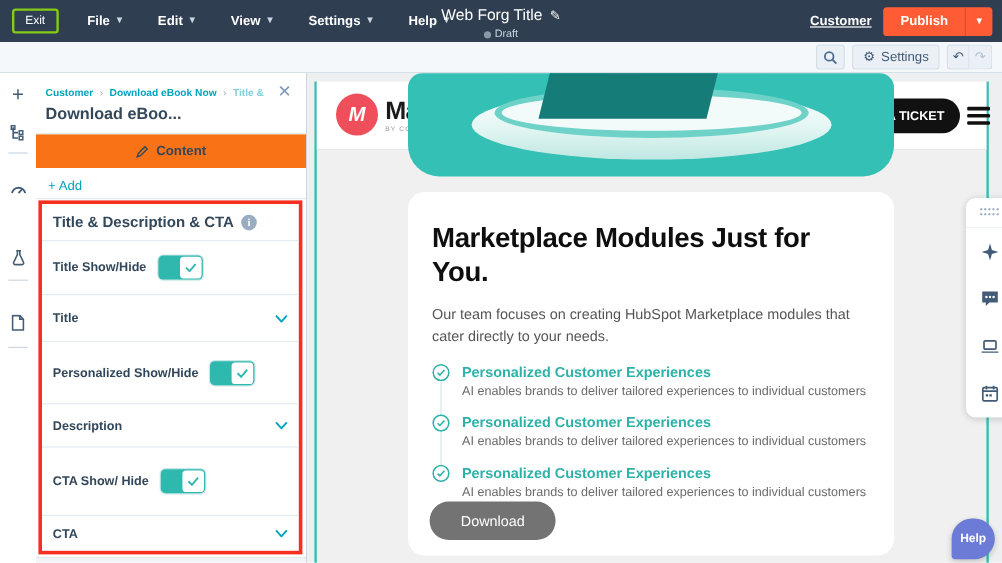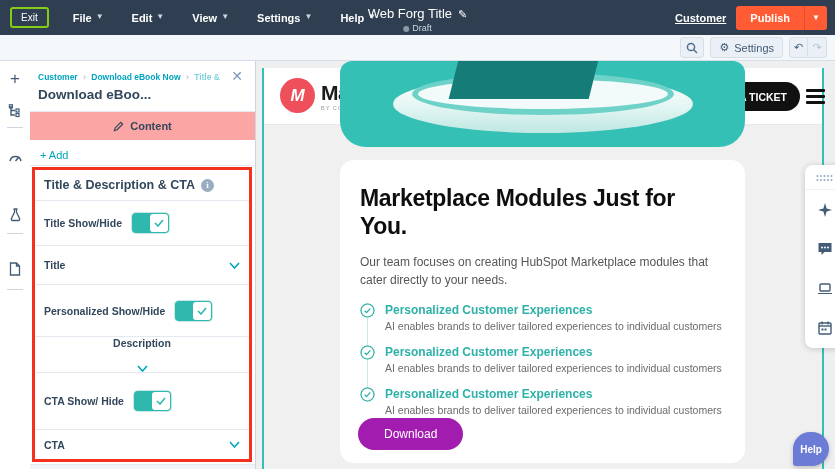--- a/index.html
+++ b/index.html
@@ -67,21 +67,21 @@
   .crumb.last { color:#7fd1de; cursor:default; }
   .panel-close { position:absolute; right:12px; top:8px; color:#7c98b6; font-size:14px;
     cursor:pointer; line-height:1; }
   .panel-title { position:absolute; left:8px; top:26px; font-size:13.5px; font-weight:bold;
     color:#33475b; }
   .tabs { position:absolute; left:0; top:50px; width:225px; height:29px; display:flex;
     background:#eaf0f6; border-top:1px solid #e5eaf0; }
   .tab { flex:1; display:flex; align-items:center; justify-content:center; gap:6px;
     font-size:11px; font-weight:bold; color:#33475b; cursor:pointer;
     border-bottom:1px solid #d6dfe8; }
-  .tab.active { background:#fca5a5; border-bottom:none; }
+  .tab.active { background:#f97316; border-bottom:none; }
   .tab-icon { width:11px; height:11px; }
   .add-link { position:absolute; left:10px; top:88px; color:#00a4bd; font-size:11px;
     font-weight:normal; cursor:pointer; }
   .panel-div { position:absolute; left:0; top:104px; width:225px; height:1px;
     background:#e5eaf0; }
 
   .red-box { position:absolute; left:2px; top:106px; width:220px; height:295px;
     border:3px solid #f5301e; background:#fff; display:flex; flex-direction:column;justify-content:space-between; }
   .sec-row { border-bottom:1px solid #e5eaf0; display:flex; align-items:center;
     padding:0 9px; }
@@ -148,21 +148,21 @@
     max-width:350px; cursor:pointer; }
   .features { position:relative; margin-top:14px; }
   .feat-line { position:absolute; left:7px; top:12px; bottom:18px; width:1px;
     background:#cfe9e6; }
   .feature { position:relative; display:flex; gap:10px; margin-bottom:13px;
     cursor:pointer; }
   .feat-icon { flex:none; width:15px; height:15px; background:#fff; border-radius:50%;
     z-index:1; }
   .feat-title { font-size:12px; font-weight:bold; color:#2db1a8; }
   .feat-desc { font-size:10.5px; color:#6b6b6b; margin-top:3px; }
-  .download-btn { position:absolute; left:18px; top:258px; background:#a21caf; color:#fff;
+  .download-btn { position:absolute; left:18px; top:258px; background:#737373; color:#fff;
     font-size:12px; border-radius:16px; padding:9px 26px; cursor:pointer;
     display:inline-block; }
 
   .mini-toolbar { position:absolute; left:541px; top:97px; width:40px; height:183px;
     background:#fff; border-radius:8px 0 0 8px; box-shadow:0 1px 6px rgba(0,0,0,.18);
     z-index:10; display:flex; flex-direction:column; align-items:center; }
   .grab { padding:9px 0 7px 0; cursor:grab; color:#99acc2; font-size:7px;
     line-height:4px; letter-spacing:1px; text-align:center; width:100%;
     border-bottom:1px solid #eef2f6; }
   .mini-icon { width:100%; height:40px; display:flex; align-items:center;
@@ -326,21 +326,21 @@
         <span class="row-label">Personalized Show/Hide</span>
         <div class="toggle">
           <div class="knob">
             <svg viewBox="0 0 10 8">
               <path d="M1 4l3 3 5-6" fill="none" stroke="#2fb8ae" stroke-width="1.6"></path>
             </svg>
           </div>
         </div>
       </div>
 
-      <div class="sec-row acc-row" style="height:36px;flex-direction:column;">
+      <div class="sec-row acc-row" style="height:36px;">
         <span class="row-label">Description</span>
         <svg class="chev" viewBox="0 0 11 7">
           <path d="M1 1l4.5 5L10 1" fill="none" stroke="#00a4bd" stroke-width="1.6"></path>
         </svg>
       </div>
 
       <div class="sec-row toggle-row" style="height:57px;">
         <span class="row-label">CTA Show/ Hide</span>
         <div class="toggle">
           <div class="knob">

